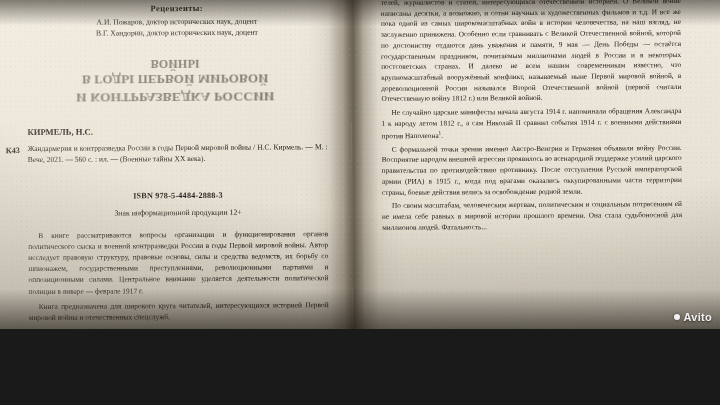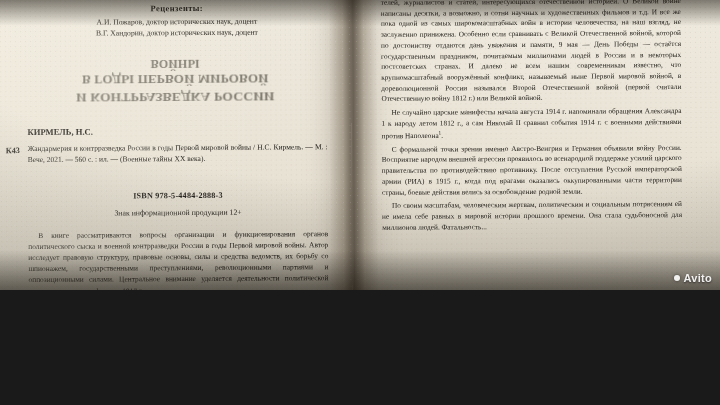--- a/index.html
+++ b/index.html
@@ -3,21 +3,21 @@
 <meta charset="utf-8">
 <style>
   html, body {
     margin: 0;
     padding: 0;
     background: #1a1a1a;
   }
   #shot {
     position: relative;
     width: 720px;
-    height: 290px;
+    height: 329px;
     overflow: hidden;
     font-family: "Liberation Serif", serif;
     background: #6e6d6b;
   }
 
   
   .backdrop {
     position: absolute;
     inset: 0;
     background:

